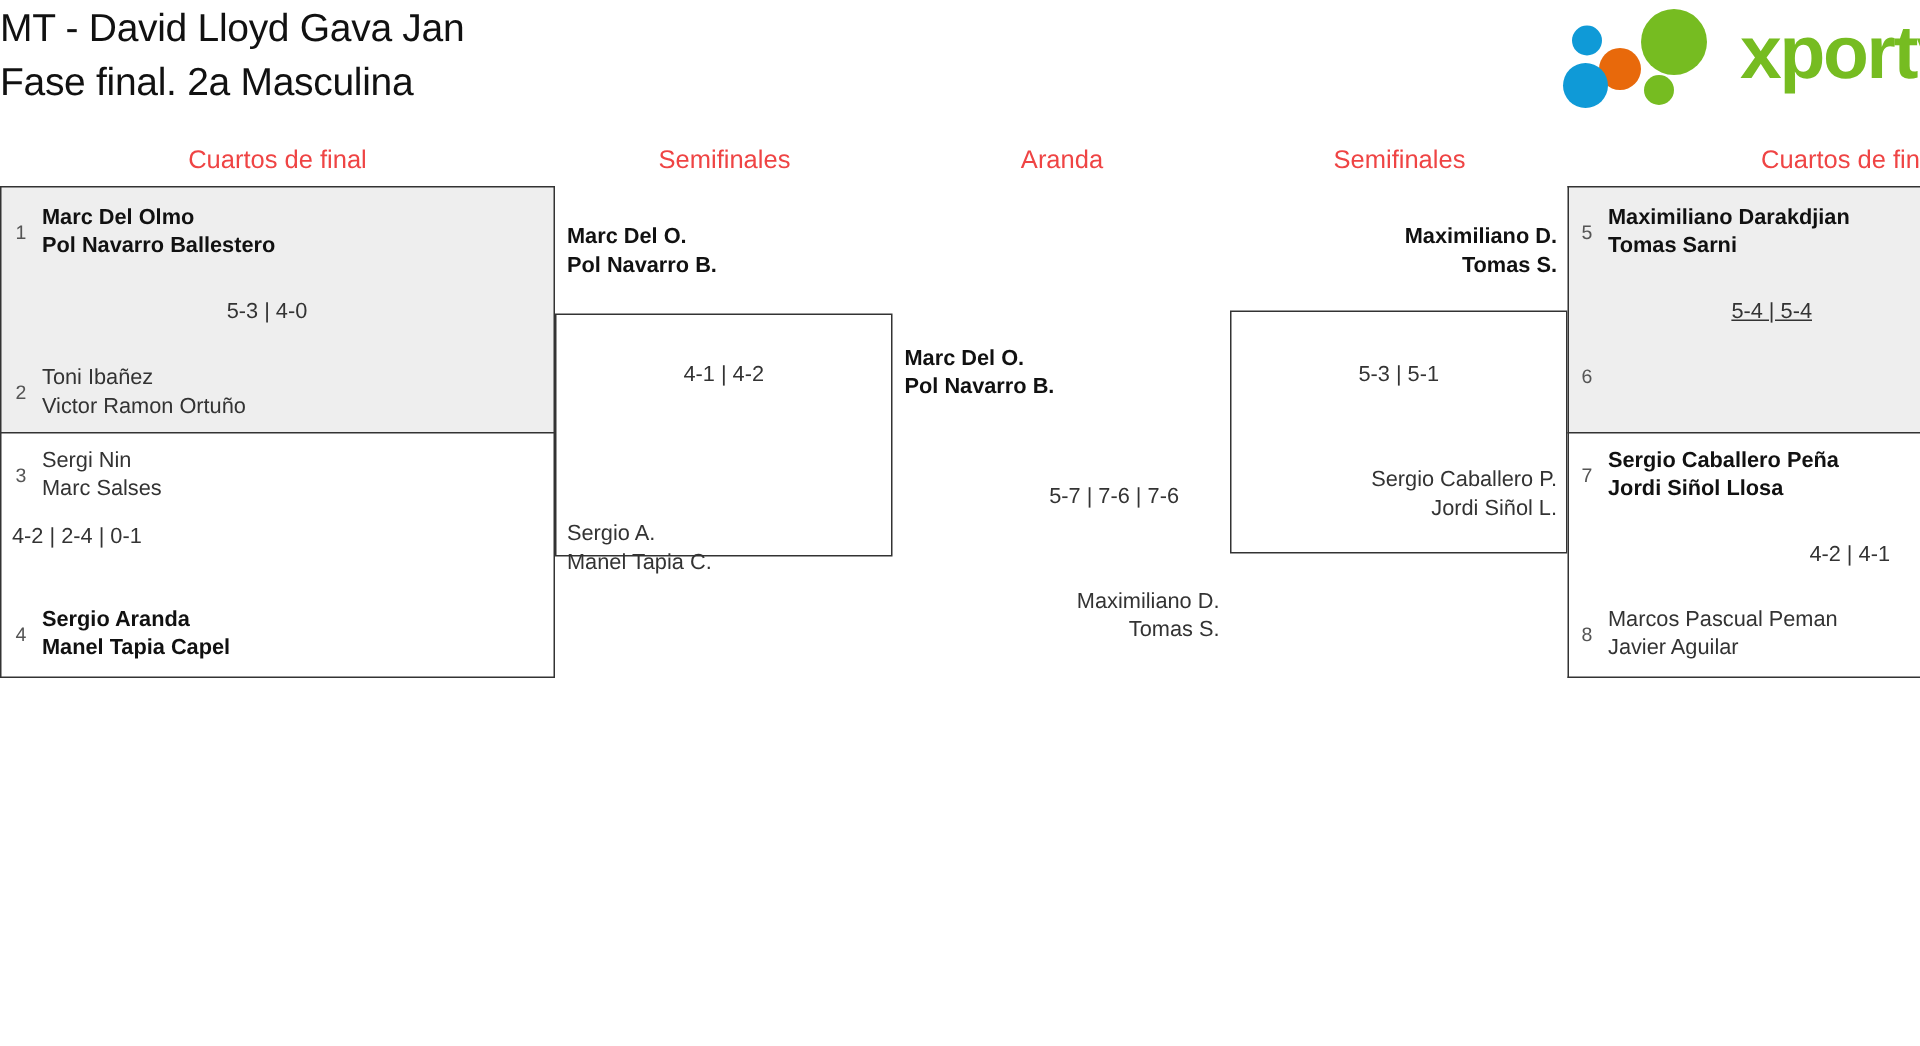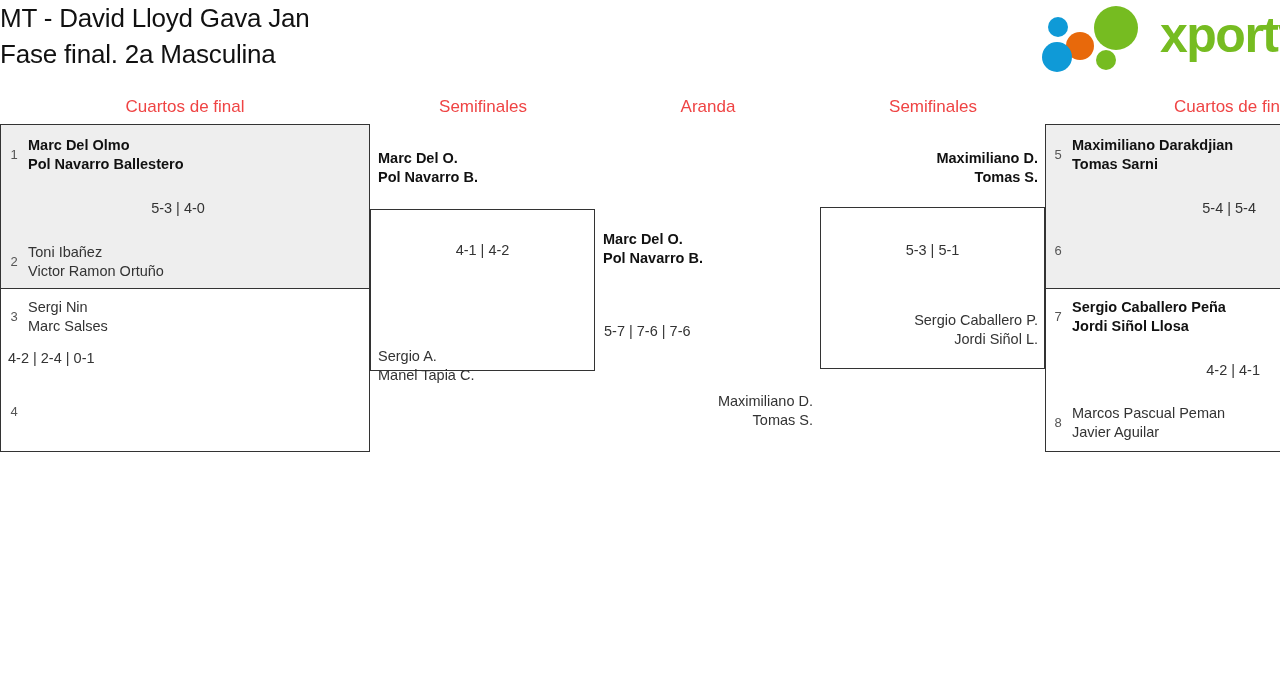--- a/index.html
+++ b/index.html
@@ -155,39 +155,41 @@
 </div>
 
 <div class="team" style="left:8px; top:298px; width:340px;">
   <span class="seed">3</span>
   <span class="names">Sergi Nin
 Marc Salses</span>
 </div>
 <div class="score" style="left:8px; top:349px; width:340px; ">4-2 | 2-4 | 0-1</div>
 <div class="team" style="left:8px; top:404px; width:340px;">
   <span class="seed">4</span>
+  <span class="names winner">Sergio Aranda
+Manel Tapia Capel</span>
 </div>
 
 <div class="match-box" style="left:370px; top:209px; width:225px; height:162px;"></div>
 
 <div class="team" style="left:378px; top:149px; width:210px;">
   <span class="names winner">Marc Del O.
 Pol Navarro B.</span>
 </div>
 <div class="score" style="left:378px; top:241px; width:209px; text-align:center;">4-1 | 4-2</div>
 <div class="team" style="left:378px; top:311px; width:210px;margin-top:36px;">
   <span class="names">Sergio A.
 Manel Tapia C.</span>
 </div>
 
 <div class="team" style="left:603px; top:230px; width:210px;">
   <span class="names winner">Marc Del O.
 Pol Navarro B.</span>
 </div>
-<div class="score" style="left:604px; top:322px; width:220px; text-align:left;">5-7 | 7-6 | 7-6</div>
+<div class="score" style="left:566px; top:322px; width:220px; text-align:right;">5-7 | 7-6 | 7-6</div>
 <div class="team right" style="left:603px; top:392px; width:210px;">
   <span class="names">Maximiliano D.
 Tomas S.</span>
 </div>
 
 <div class="match-box" style="left:820px; top:207px; width:225px; height:162px;"></div>
 
 <div class="team right" style="left:827px; top:149px; width:211px;">
   <span class="names winner">Maximiliano D.
 Tomas S.</span>
@@ -199,21 +201,21 @@
 </div>
 
 <div class="match-box shaded no-right" style="left:1045px; top:124px; width:236px; height:165px;"></div>
 <div class="match-box no-right" style="left:1045px; top:288px; width:236px; height:164px;"></div>
 
 <div class="team" style="left:1052px; top:136px; width:228px;">
   <span class="seed">5</span>
   <span class="names winner">Maximiliano Darakdjian
 Tomas Sarni</span>
 </div>
-<div class="score right" style="left:1036px; top:199px; width:220px;">5-4 | 5-4</div>
+<div class="score right" style="left:988px; top:199px; width:220px;text-decoration:underline;">5-4 | 5-4</div>
 <div class="team" style="left:1052px; top:243px; width:228px;">
   <span class="seed">6</span>
 </div>
 
 <div class="team" style="left:1052px; top:298px; width:228px;">
   <span class="seed">7</span>
   <span class="names winner">Sergio Caballero Peña
 Jordi Siñol Llosa</span>
 </div>
 <div class="score right" style="left:1040px; top:361px; width:220px;">4-2 | 4-1</div>

